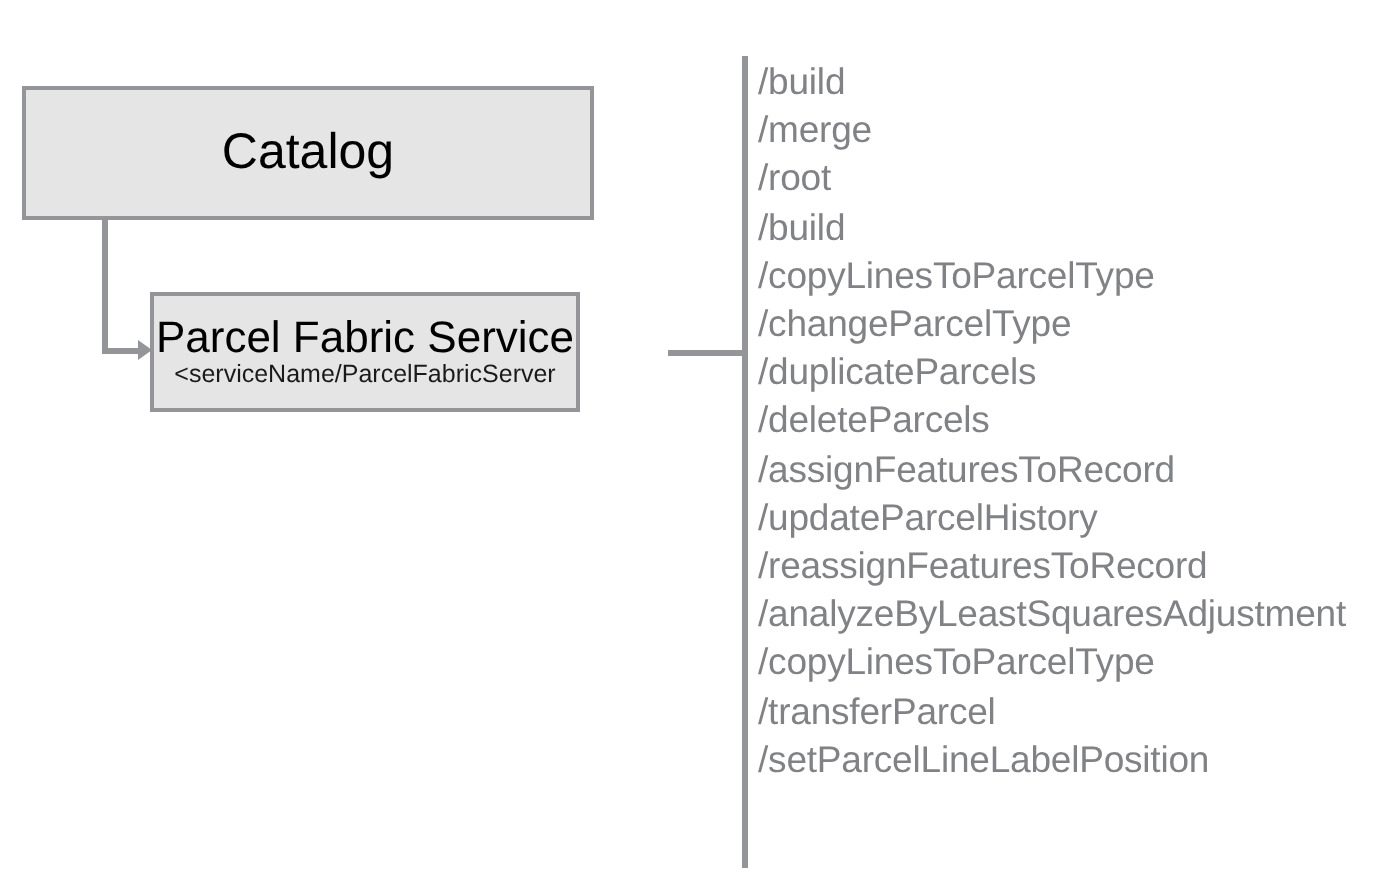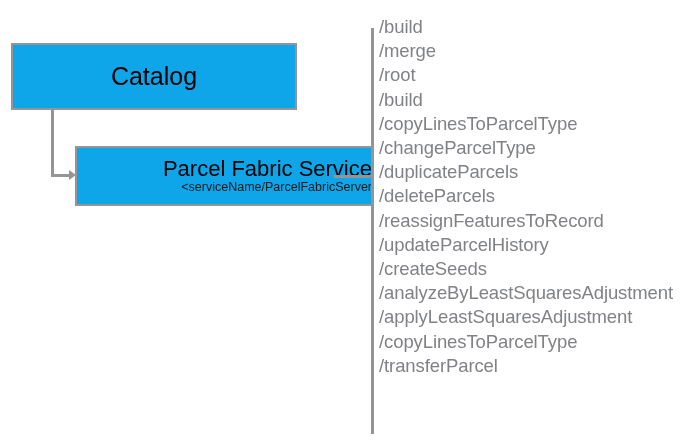--- a/index.html
+++ b/index.html
@@ -17,21 +17,21 @@
     position: relative;
     width: 690px;
     height: 442px;
     background: #ffffff;
   }
 
   
   .node-box {
     position: absolute;
     box-sizing: border-box;
-    background: #0ea5e9;
+    background: #e5e5e5;
     border: 2px solid #939598;
     display: flex;
     flex-direction: column;
     align-items: center;
     justify-content: center;
   }
   .node-title {
     color: #000000;
     line-height: 1.05;
     white-space: nowrap;
@@ -52,23 +52,22 @@
     font-size: 25px;
     margin-bottom: 1px;
   }
   #catalog-box .node-sub {
     font-size: 13px;
   }
 
   #service-box {
     left: 75px;
     top: 146px;
-    width: 299px;
+    width: 215px;
     height: 60px;
-    align-items: flex-end;
   }
   #service-box .node-title {
     font-size: 22px;
     margin-bottom: 1px;
   }
   #service-box .node-sub {
     font-size: 12.5px;
   }
 
   
@@ -114,21 +113,21 @@
     position: absolute;
     left: 371px;
     top: 28px;
     width: 3px;
     height: 406px;
     background: #939598;
   }
   #ops-list {
     position: absolute;
     left: 379px;
-    top: 15px;
+    top: 29px;
     width: 305px;
     list-style: none;
     margin: 0;
     padding: 0;
   }
   #ops-list li {
     font-size: 18.5px;
     line-height: 24.2px;
     color: #808285;
     white-space: nowrap;
@@ -158,22 +157,22 @@
   <div id="ops-divider"></div>
   <ul id="ops-list">
     <li>/build</li>
     <li>/merge</li>
     <li>/root</li>
     <li>/build</li>
     <li>/copyLinesToParcelType</li>
     <li>/changeParcelType</li>
     <li>/duplicateParcels</li>
     <li>/deleteParcels</li>
+    <li>/assignFeaturesToRecord</li>
+    <li>/updateParcelHistory</li>
     <li>/reassignFeaturesToRecord</li>
-    <li>/updateParcelHistory</li>
-    <li>/createSeeds</li>
     <li>/analyzeByLeastSquaresAdjustment</li>
-    <li>/applyLeastSquaresAdjustment</li>
     <li>/copyLinesToParcelType</li>
     <li>/transferParcel</li>
+    <li>/setParcelLineLabelPosition</li>
   </ul>
 
 </div>
 
 </body></html>

